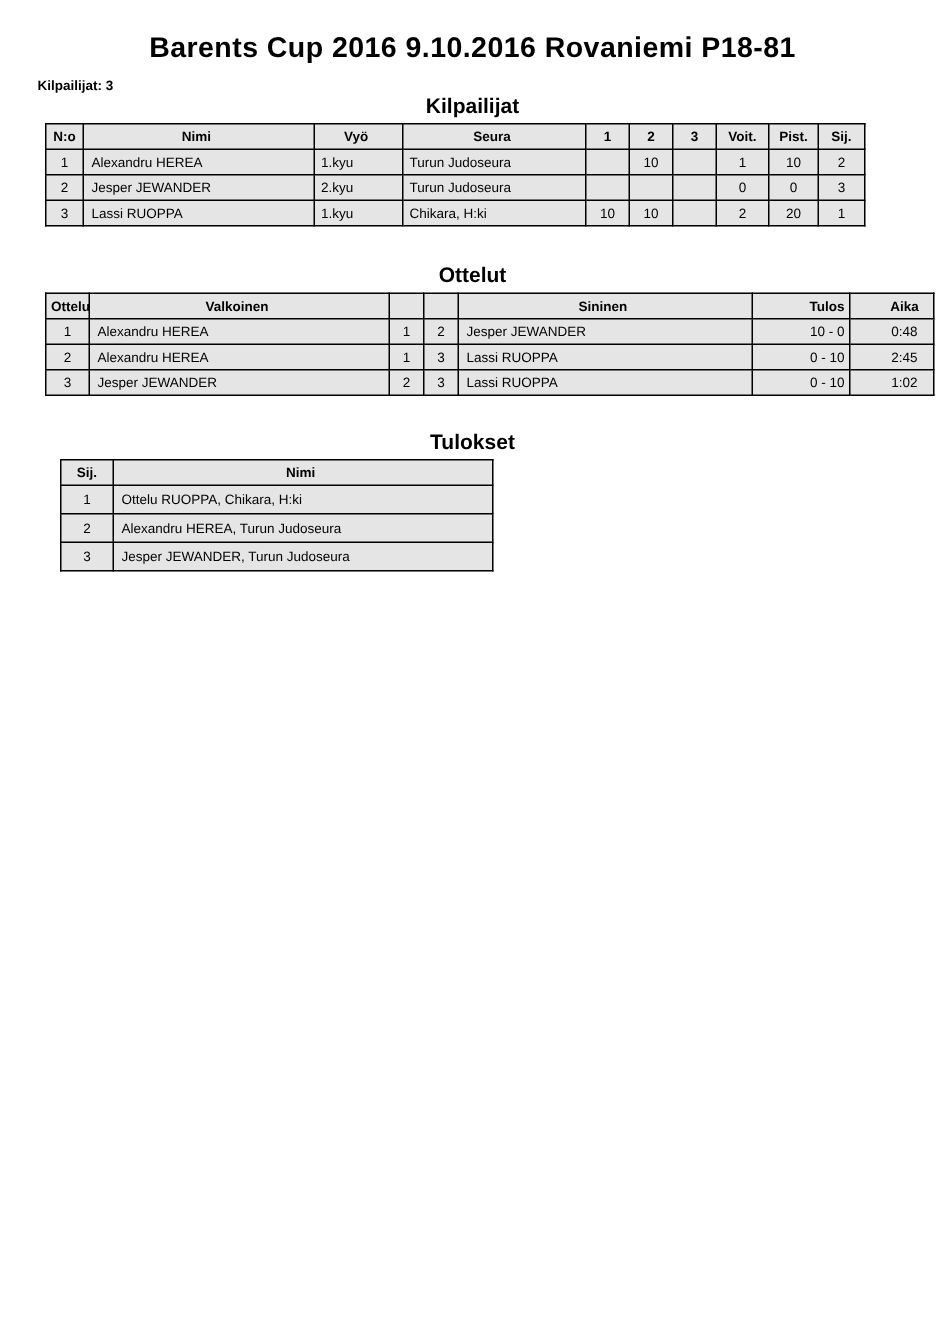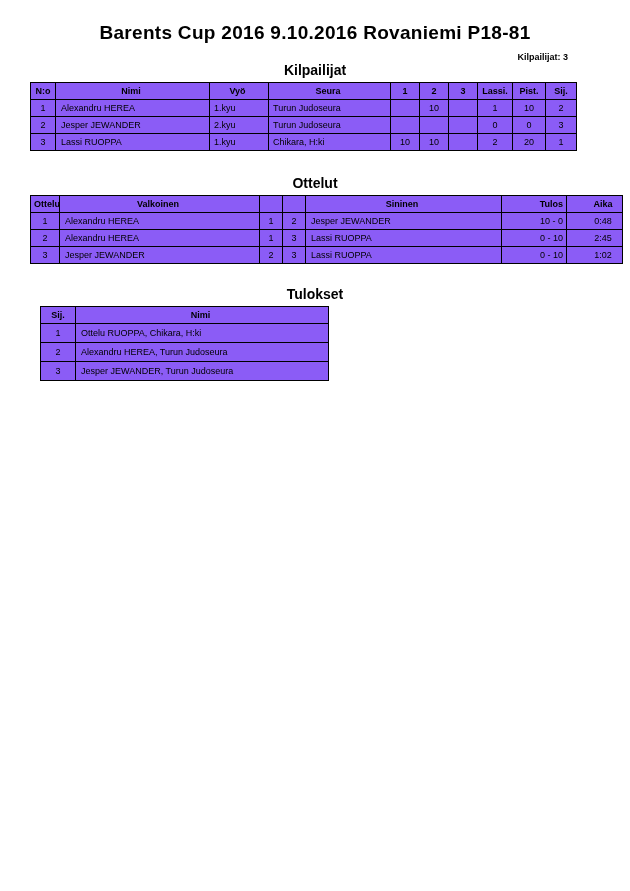--- a/index.html
+++ b/index.html
@@ -18,37 +18,38 @@
 
   .page-title {
     text-align: center;
     font-size: 19px;
     font-weight: bold;
     margin-top: 22px;
     letter-spacing: 0.3px;
   }
 
   .participants-count {
-    text-align: right;
+    text-align: left;
     font-size: 9px;
     font-weight: bold;
     margin-top: 8px;
     padding-right: 62px;
+    margin-left: 25px;
   }
 
   .section-title {
     text-align: center;
     font-size: 14px;
     font-weight: bold;
   }
 
   table {
     border-collapse: collapse;
     font-size: 9px;
-    background: #8b5cf6;
+    background: #e5e5e5;
   }
   table td, table th {
     border: 1px solid #000000;
     padding: 1px 3px;
     height: 14px;
     font-weight: normal;
     white-space: nowrap;
     vertical-align: middle;
   }
   thead th {
@@ -123,21 +124,21 @@
   <table id="competitors-table">
     <thead>
       <tr>
         <th class="c-no">N:o</th>
         <th class="c-name">Nimi</th>
         <th class="c-belt">Vyö</th>
         <th class="c-club">Seura</th>
         <th class="c-m">1</th>
         <th class="c-m">2</th>
         <th class="c-m">3</th>
-        <th class="c-voit">Lassi.</th>
+        <th class="c-voit">Voit.</th>
         <th class="c-pist">Pist.</th>
         <th class="c-sij">Sij.</th>
       </tr>
     </thead>
     <tbody>
       <tr>
         <td class="c-no">1</td>
         <td class="c-name">Alexandru HEREA</td>
         <td class="c-belt">1.kyu</td>
         <td class="c-club">Turun Judoseura</td>

